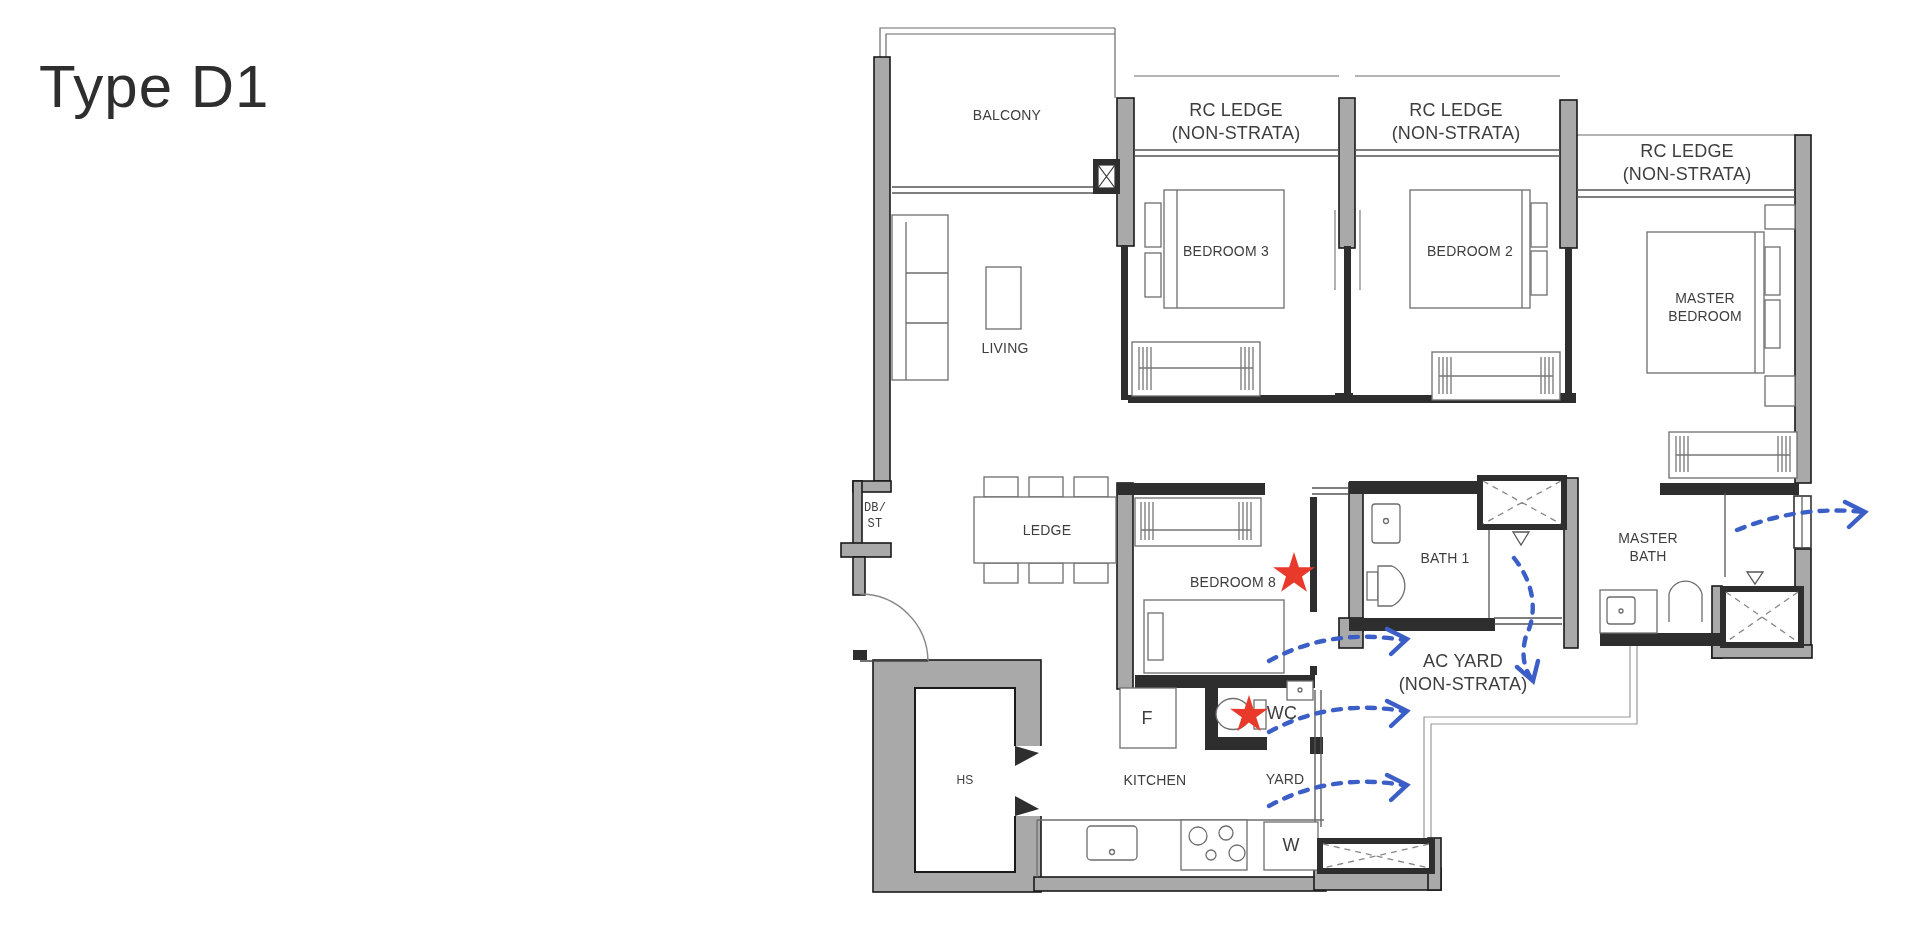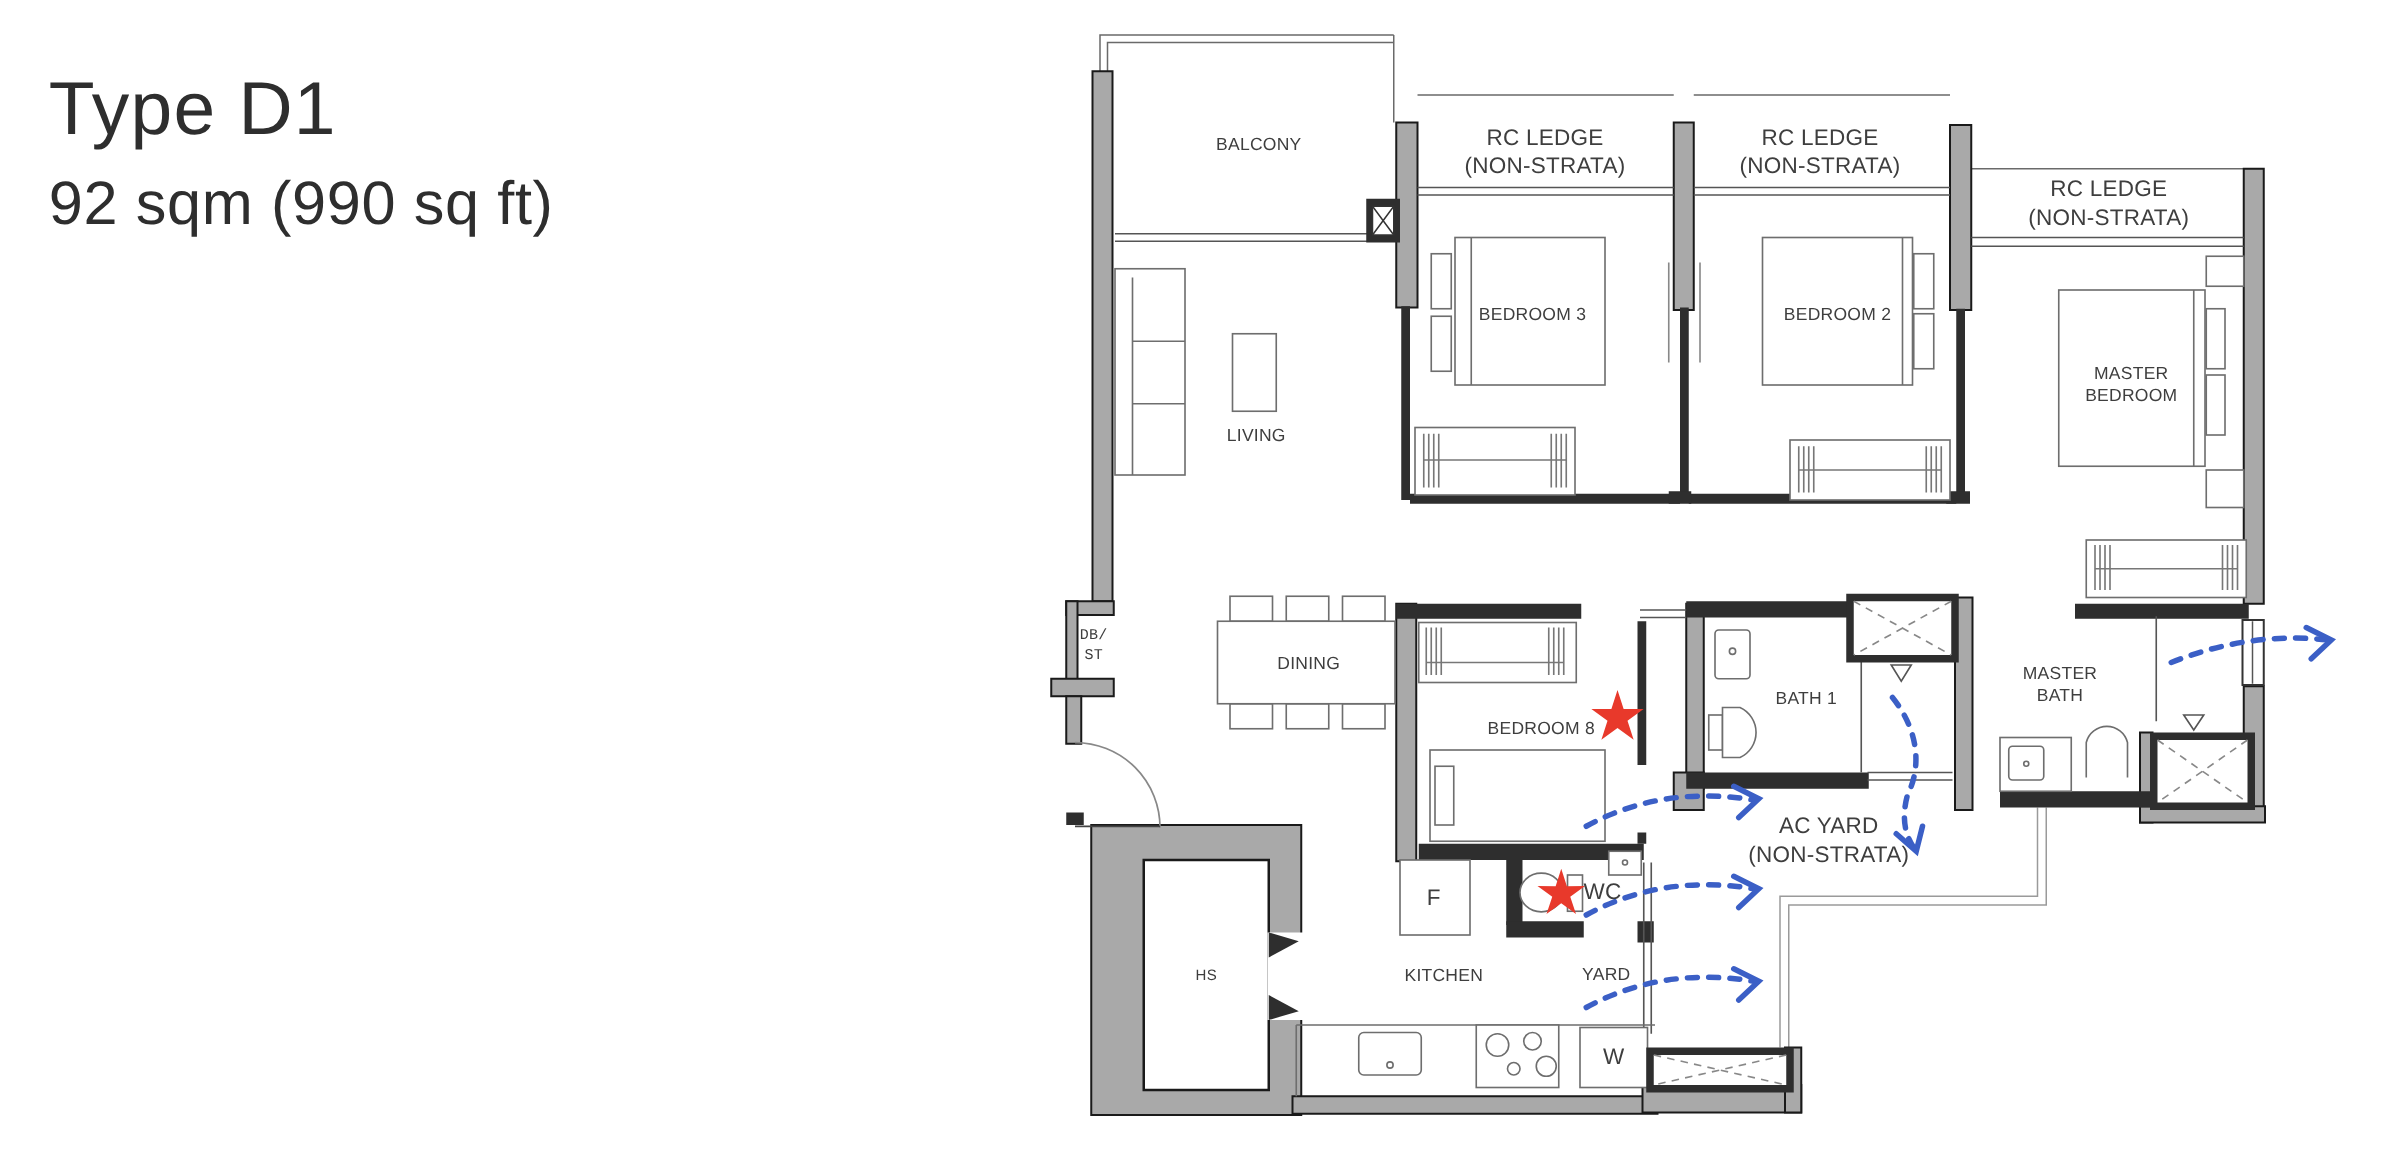--- a/index.html
+++ b/index.html
@@ -228,21 +228,20 @@
   <g fill="#e8392b">
     <path d="M1277,552 L1281.9,567.2 L1297.9,567.2 L1285,576.6 L1289.9,591.8
              L1277,582.4 L1264.1,591.8 L1269,576.6 L1256.1,567.2 L1272.1,567.2 Z"></path>
     <path d="M1232,695 L1236.5,708.9 L1251,708.8 L1239.2,717.3 L1243.8,731.2
              L1232,722.6 L1220.2,731.2 L1224.8,717.3 L1213,708.8 L1227.5,708.9 Z"></path>
   </g>
 </svg>
 
 <div class="title">
   <span class="l1">Type D1</span>
-  <span class="l2">92 sqm (990 sq ft)</span>
 </div>
 
 <div class="lbl" style="left:990px;top:115px">BALCONY</div>
 
 <div class="lbl md" style="left:1219px;top:122px">
   <span>RC LEDGE</span>
   <span>(NON-STRATA)</span>
 </div>
 <div class="lbl md" style="left:1439px;top:122px">
   <span>RC LEDGE</span>
@@ -255,21 +254,21 @@
 
 <div class="lbl" style="left:1209px;top:251px">BEDROOM 3</div>
 <div class="lbl" style="left:1453px;top:251px">BEDROOM 2</div>
 
 <div class="lbl" style="left:1688px;top:307px">
   <span>MASTER</span>
   <span>BEDROOM</span>
 </div>
 
 <div class="lbl" style="left:988px;top:348px">LIVING</div>
-<div class="lbl" style="left:1030px;top:530px">DINING</div>
+<div class="lbl" style="left:1030px;top:530px">LEDGE</div>
 
 <div class="lbl sm" style="left:858px;top:517px">
   <span>DB/</span>
   <span>ST</span>
 </div>
 
 <div class="lbl" style="left:1216px;top:582px">BEDROOM 8</div>
 <div class="lbl" style="left:1428px;top:558px">BATH 1</div>
 
 <div class="lbl" style="left:1631px;top:547px">

